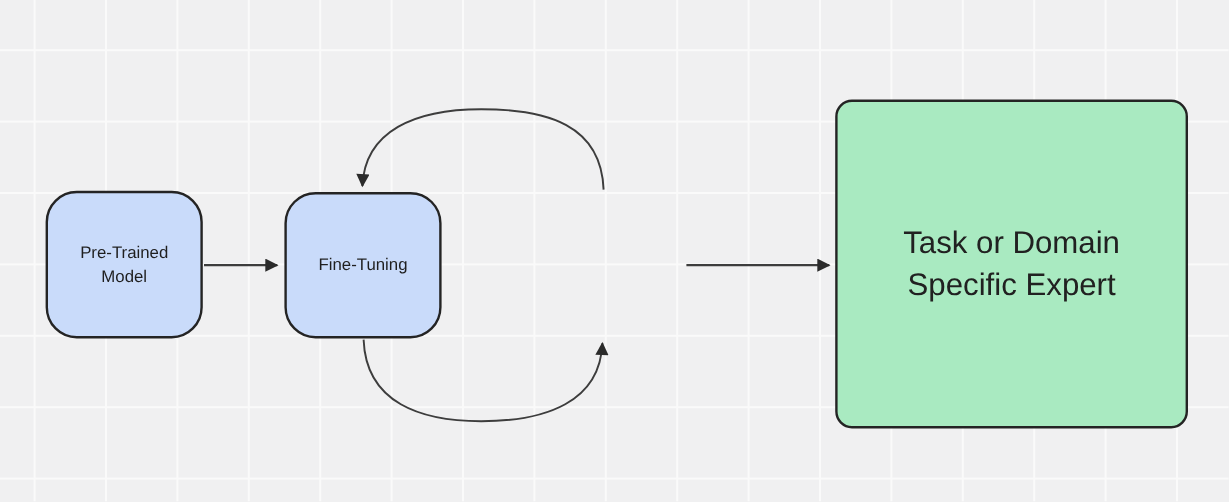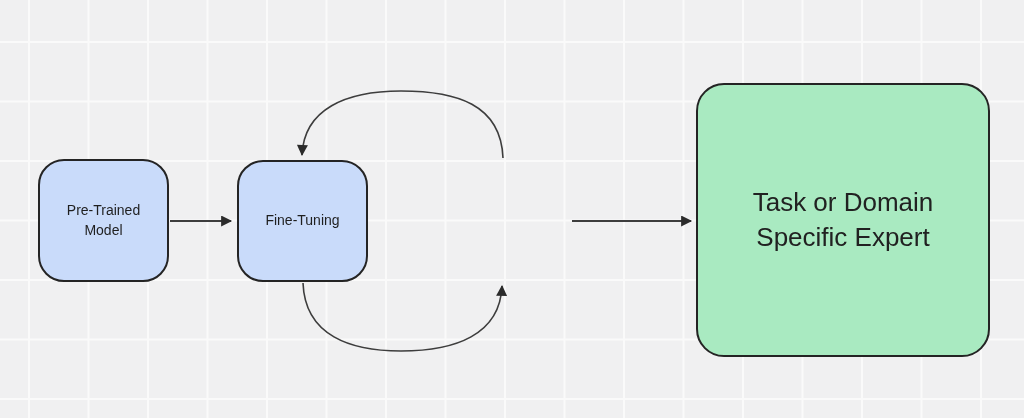--- a/index.html
+++ b/index.html
@@ -39,21 +39,21 @@
     line-height: 1.4;
     color: #1f1f1f;
     cursor: default;
   }
   .node-small {
     border-radius: 26px;
     font-size: 14px;
     background: #c9dbfa;
   }
   .node-large {
-    border-radius: 28px;
+    border-radius: 14px;
     font-size: 26px;
     color: #212121;
     background: #a9eac1;
     line-height: 1.35;
   }
   #node-pretrained { left: 38px;  top: 159px; width: 131px; height: 123px; padding: 0 14px; }
   #node-finetuning { left: 237px; top: 160px; width: 131px; height: 122px; padding: 0 22px; }
   #node-rlhf       { left: 437px; top: 159px; width: 133px; height: 123px; padding: 0 10px; }
   #node-expert     { left: 696px; top: 83px;  width: 294px; height: 274px; padding: 0 22px; }
 </style>

